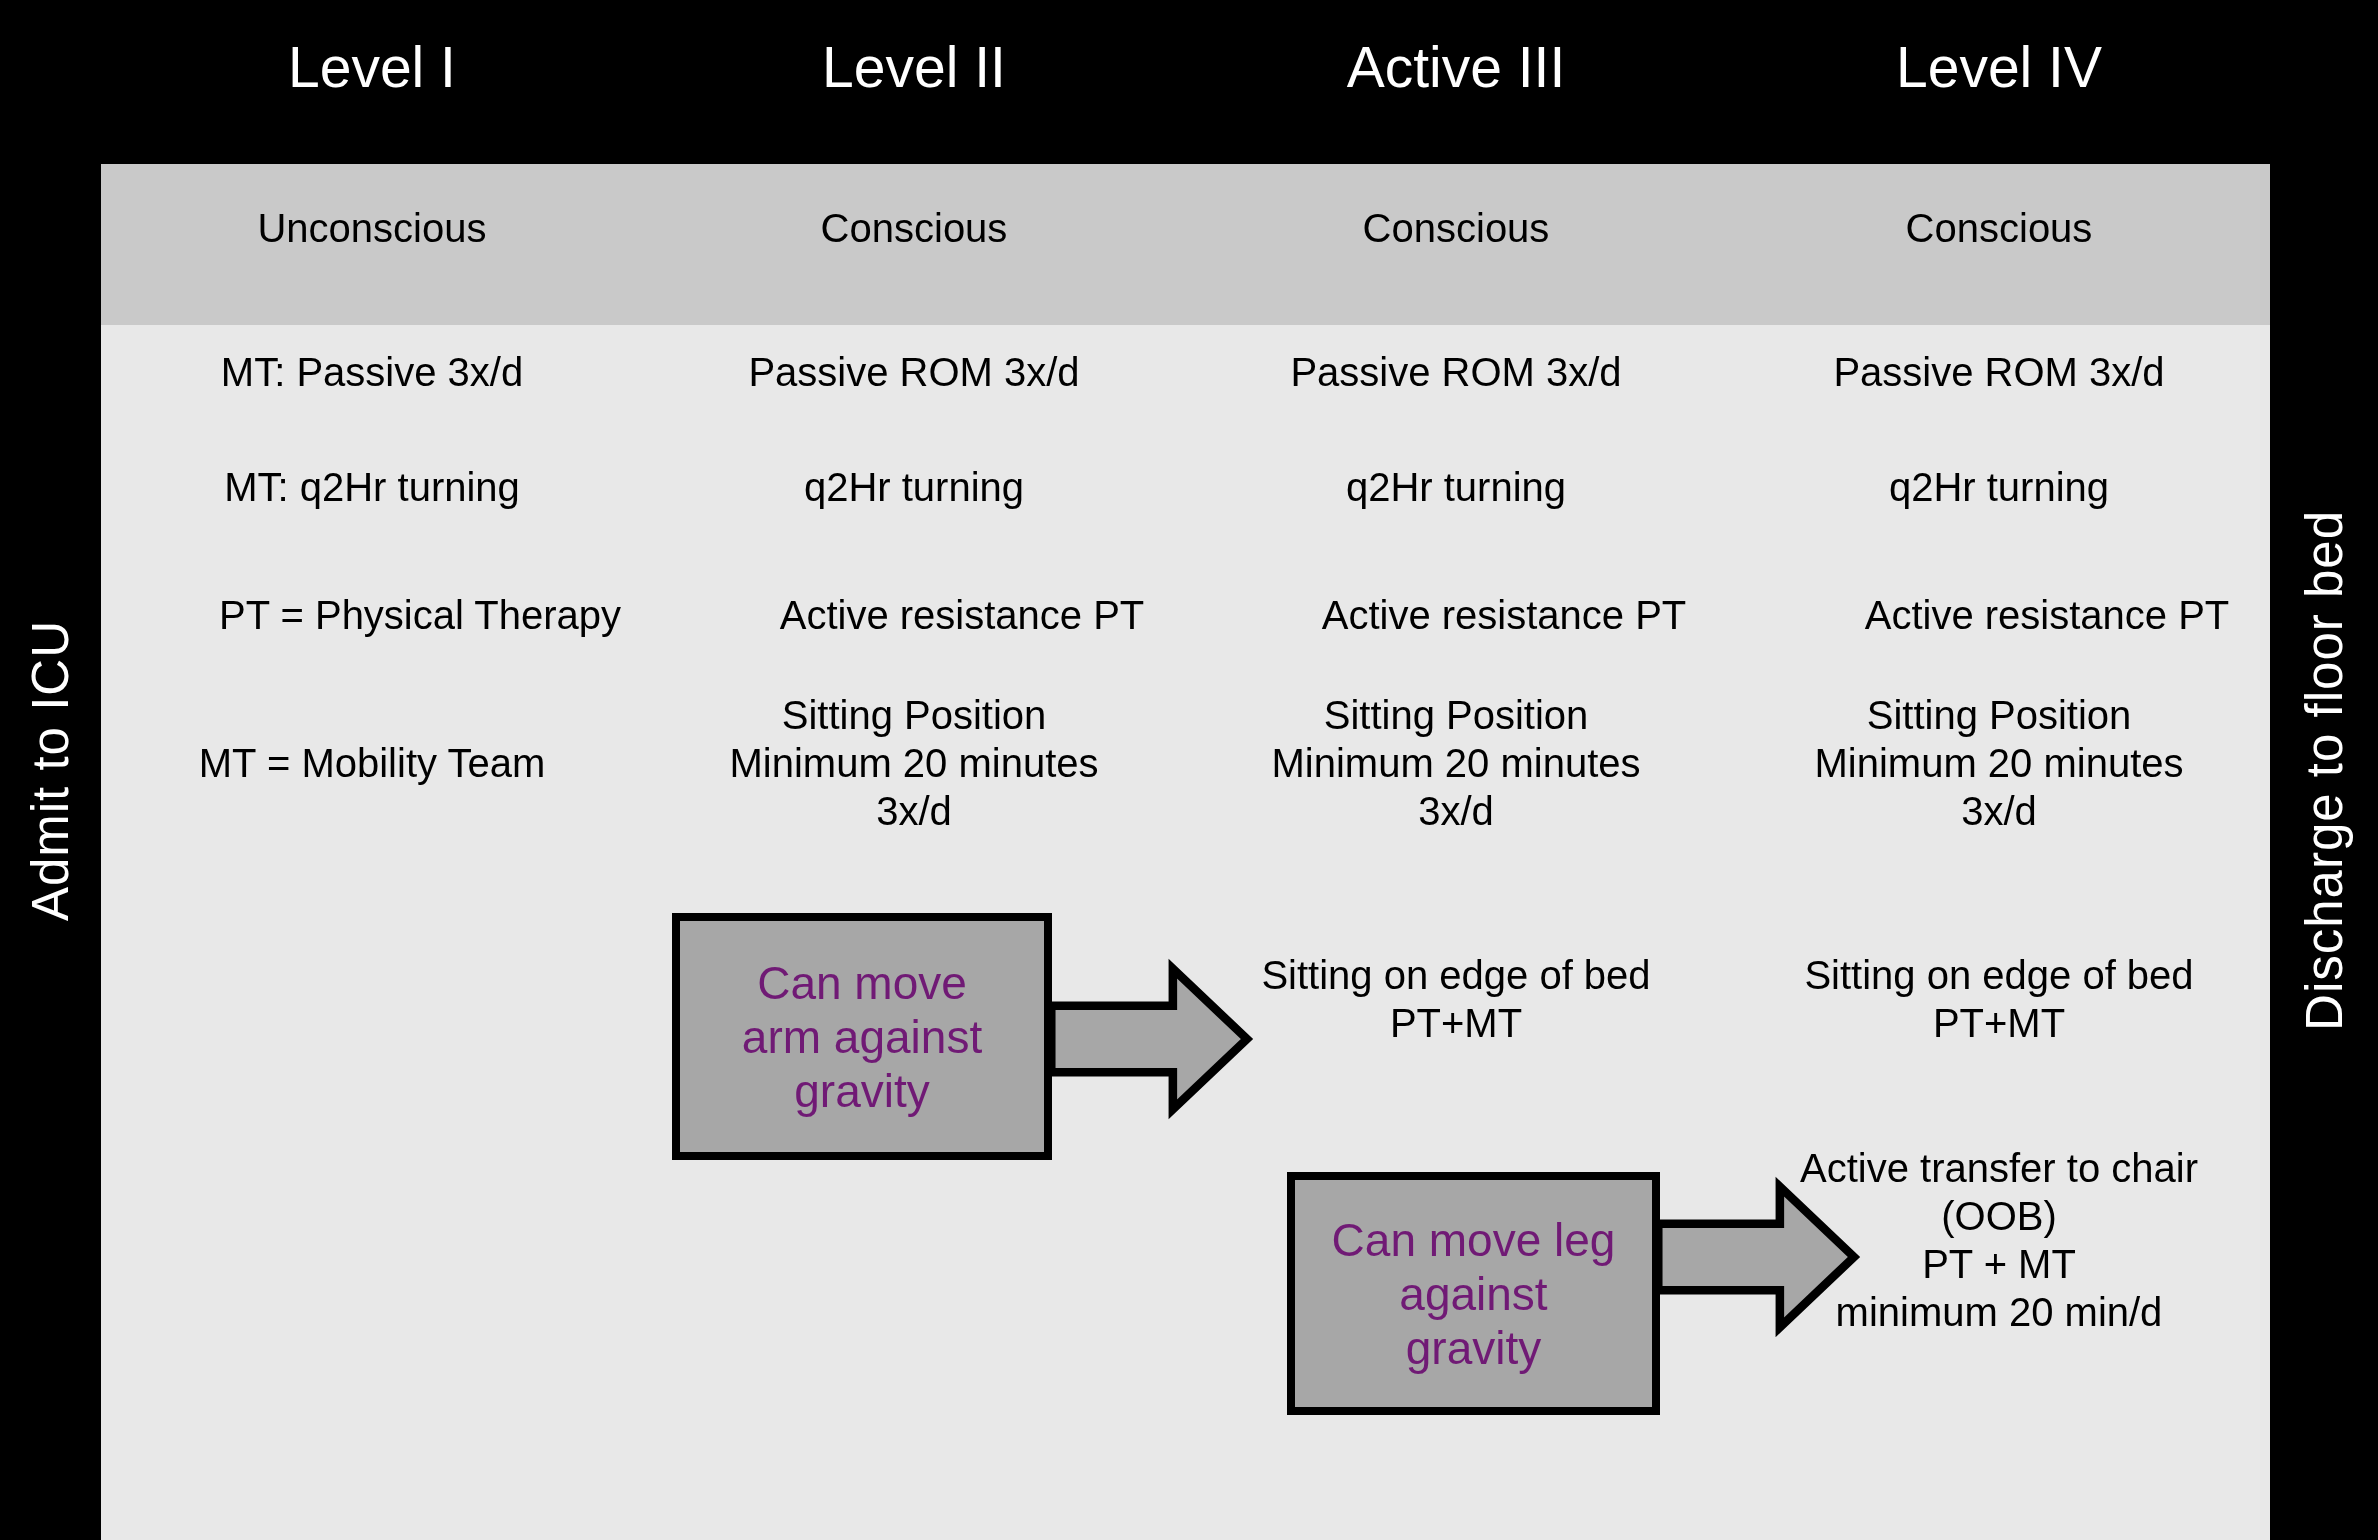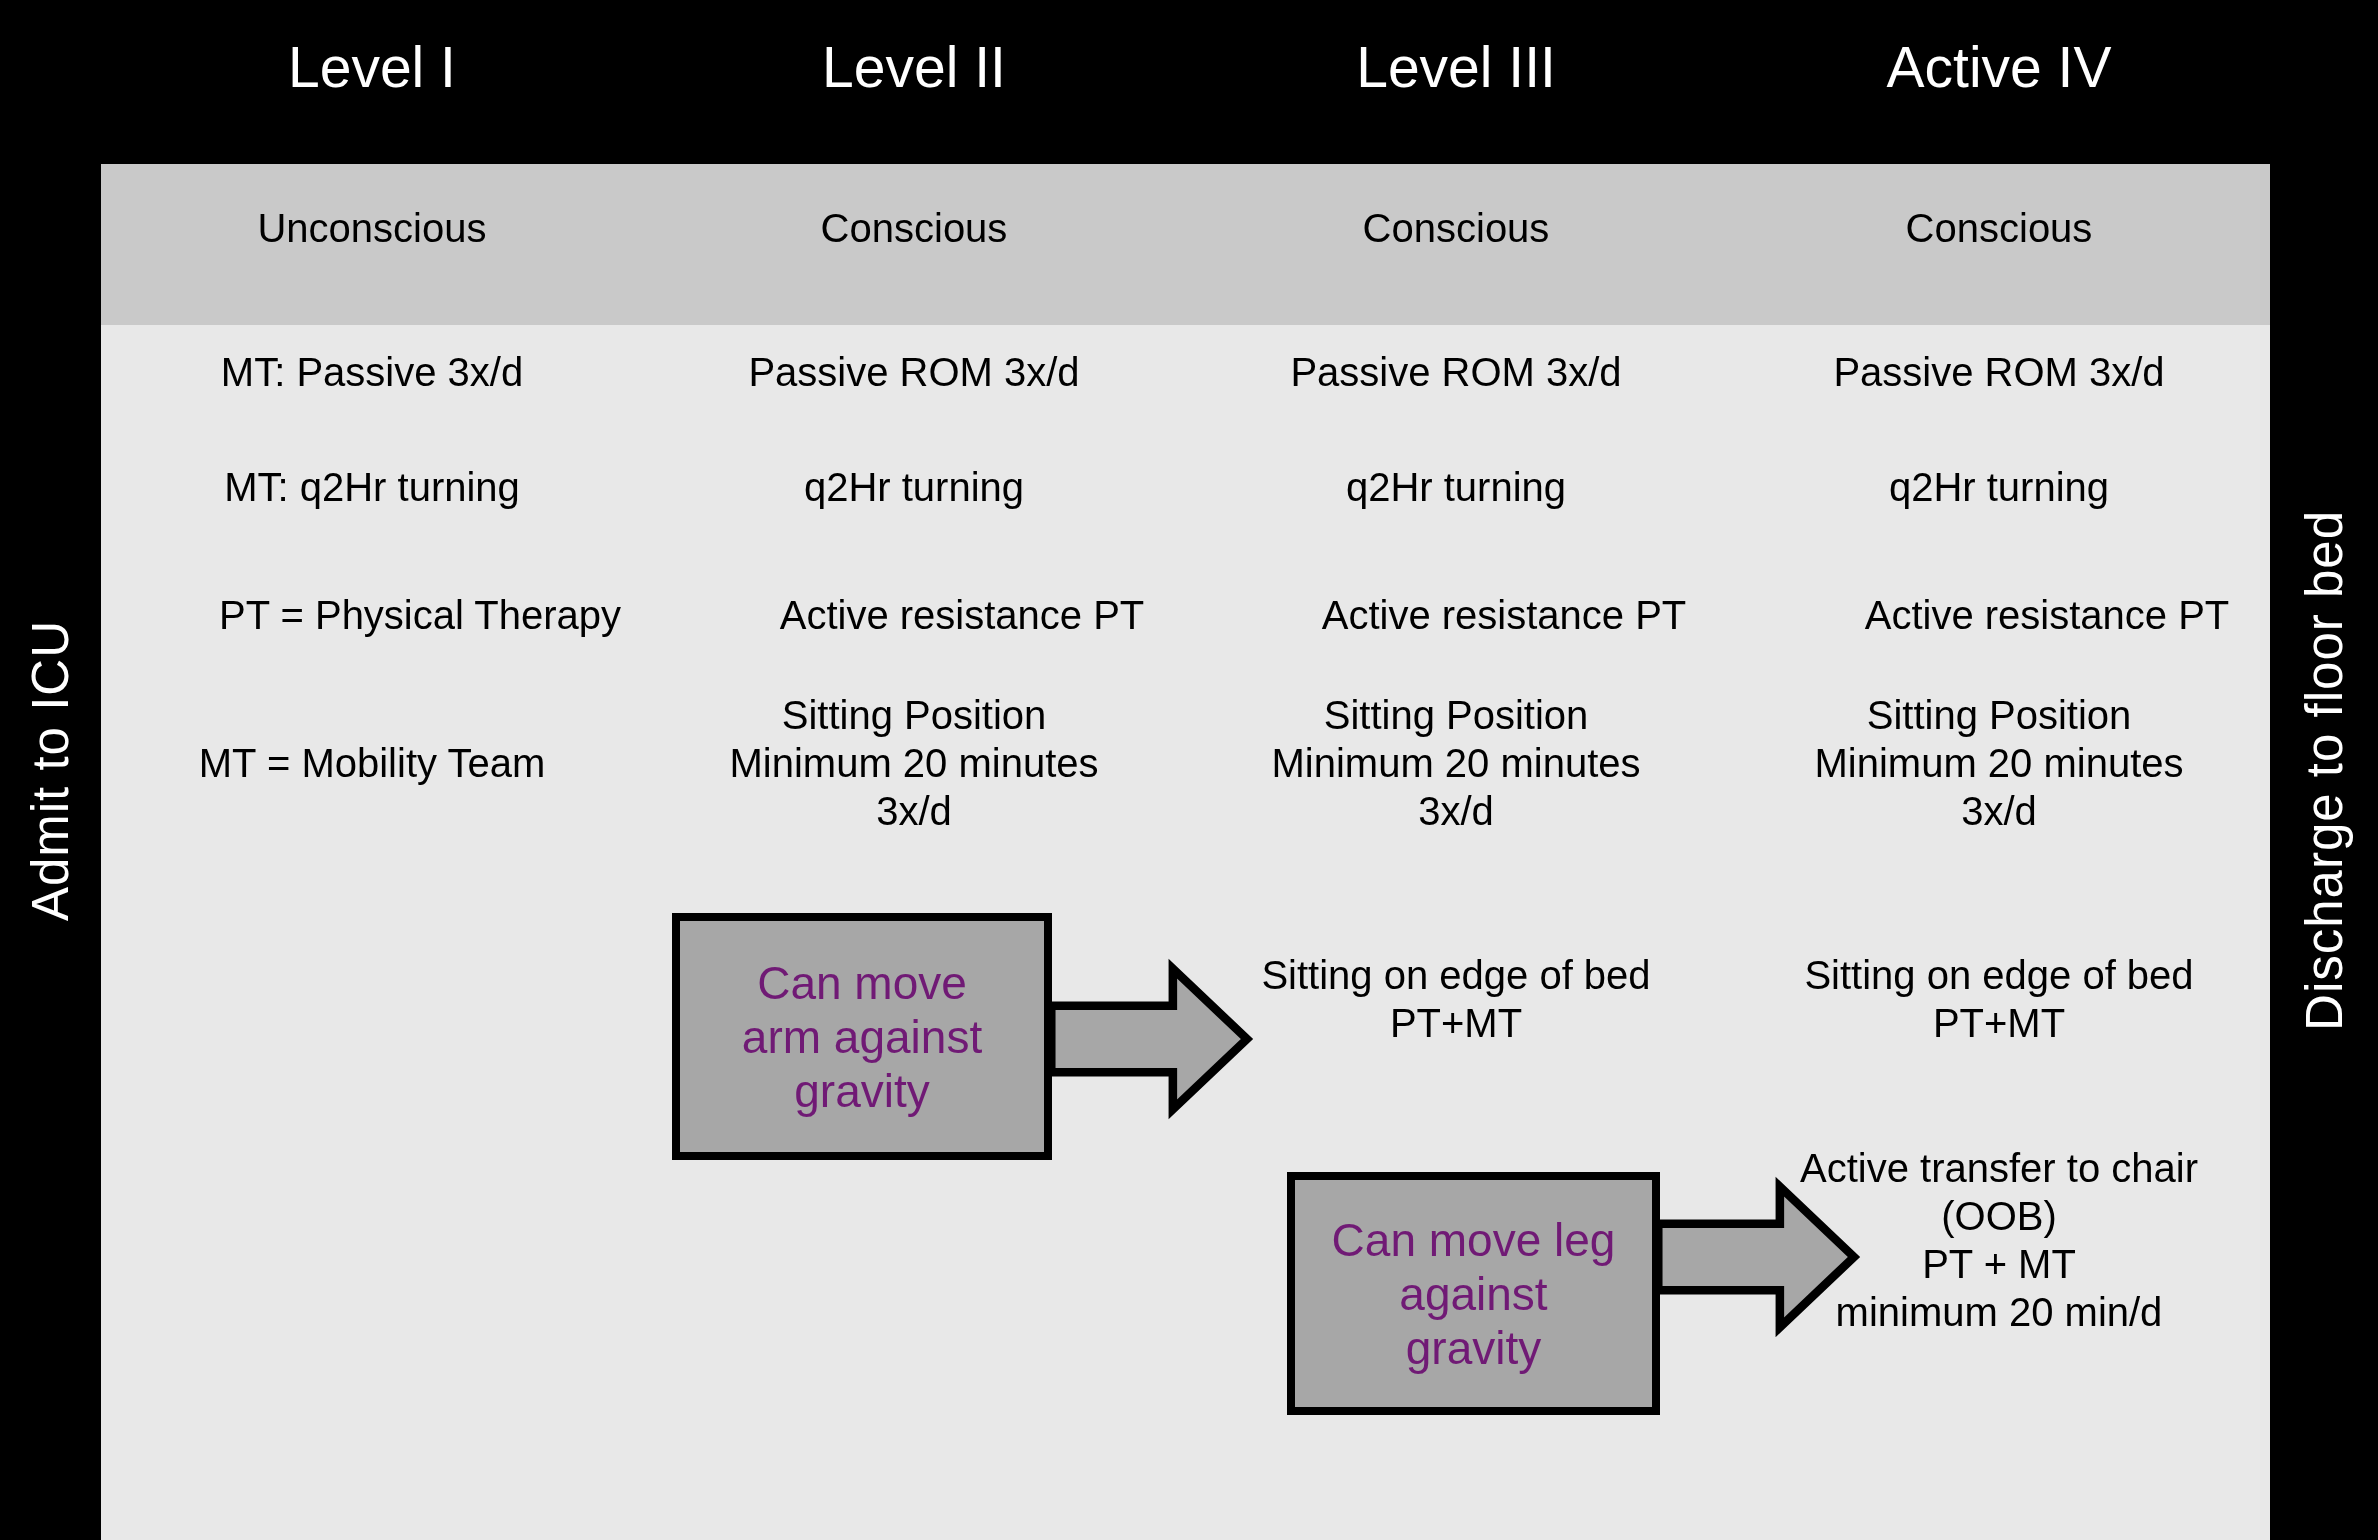--- a/index.html
+++ b/index.html
@@ -121,22 +121,22 @@
   .arrow-svg.a1 { left: 1051px; top: 963px; }
   .arrow-svg.a2 { left: 1658px; top: 1181px; }
 </style>
 </head>
 <body>
 
 <div class="canvas">
 
   <div class="level-header col1">Level II</div>
   <div class="level-header col0">Level I</div>
-  <div class="level-header col2">Level III</div>
-  <div class="level-header col3">Active IV</div>
+  <div class="level-header col2">Active III</div>
+  <div class="level-header col3">Level IV</div>
 
   <div class="band"></div>
   <div class="panel"></div>
 
   <div class="band-cell col0">Unconscious</div>
   <div class="band-cell col1">Conscious</div>
   <div class="band-cell col2">Conscious</div>
   <div class="band-cell col3">Conscious</div>
 
   <div class="cell col0 r1">MT: Passive 3x/d</div>

